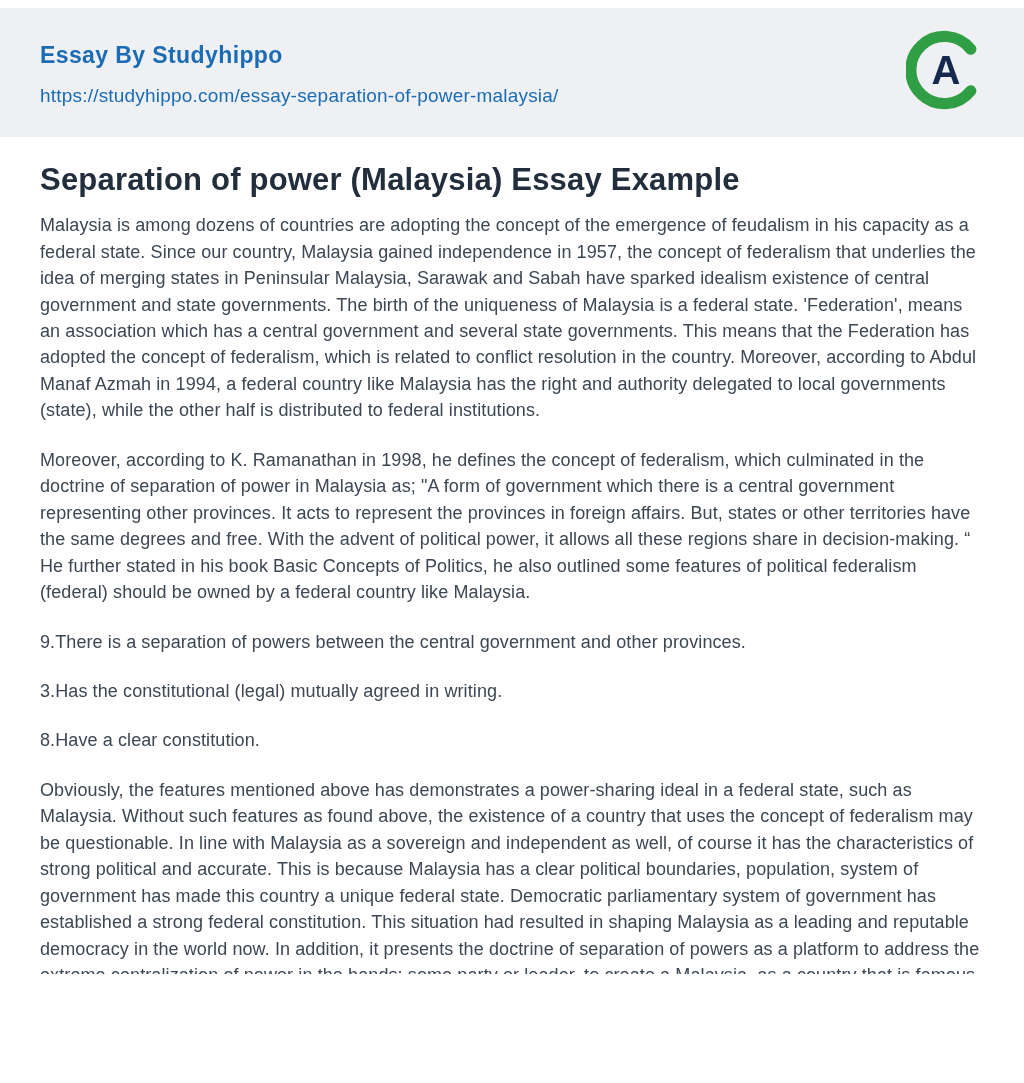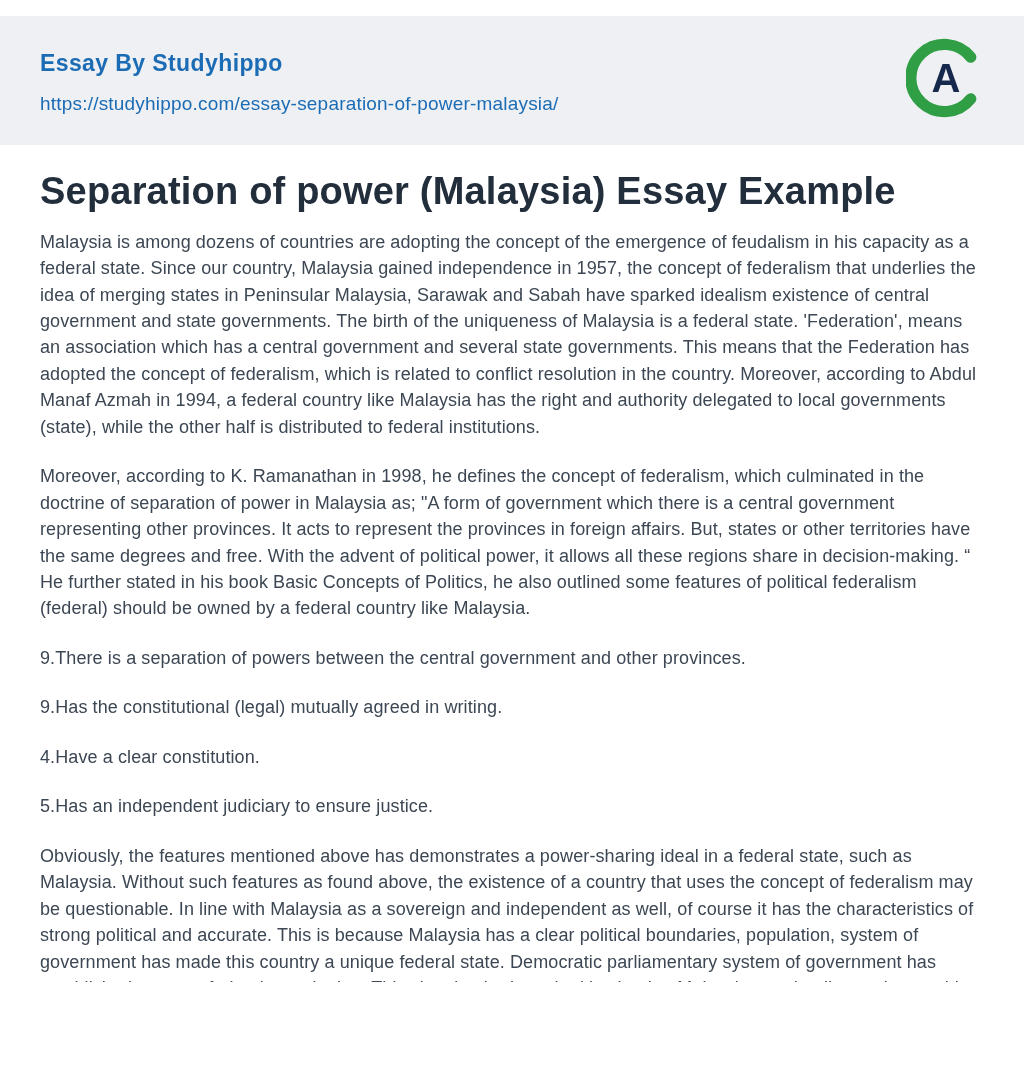--- a/index.html
+++ b/index.html
@@ -4,21 +4,21 @@
 <style>
   html, body {
     margin: 0;
     padding: 0;
     background: #ffffff;
     font-family: "Liberation Sans", "DejaVu Sans", sans-serif;
   }
   .page {
     width: 1024px;
     height: 966px;
-    margin: 16px auto;
+    margin: 8px auto;
     background: #ffffff;
     overflow: hidden;
     position: relative;
   }
   
   .site-header {
     background: #eef0f3;
     padding: 34px 40px 30px 40px;
     position: relative;
     box-sizing: border-box;
@@ -54,21 +54,21 @@
     font-family: "Liberation Sans", "DejaVu Sans", sans-serif;
     font-weight: 700;
     fill: #16294d;
   }
   
   .article {
     padding: 0 40px;
   }
   .article-title {
     margin: 24px 0 14px 0;
-    font-size: 38px;
+    font-size: 31px;
     font-weight: 700;
     color: #222e3c;
     letter-spacing: 0.2px;
     line-height: 1.2;
   }
   .article p {
     margin: 0 0 23px 0;
     font-size: 18px;
     line-height: 1.47;
     color: #3c4753;
@@ -93,19 +93,18 @@
       </svg>
     </div>
   </header>
 
   <main class="article">
     <h1 class="article-title">Separation of power (Malaysia) Essay Example</h1>
 
     <p>Malaysia is among dozens of countries are adopting the concept of the emergence of feudalism in his capacity as a federal state. Since our country, Malaysia gained independence in 1957, the concept of federalism that underlies the idea of merging states in Peninsular Malaysia, Sarawak and Sabah have sparked idealism existence of central government and state governments. The birth of the uniqueness of Malaysia is a federal state. 'Federation', means an association which has a central government and several state governments. This means that the Federation has adopted the concept of federalism, which is related to conflict resolution in the country. Moreover, according to Abdul Manaf Azmah in 1994, a federal country like Malaysia has the right and authority delegated to local governments (state), while the other half is distributed to federal institutions.</p>
     <p>Moreover, according to K. Ramanathan in 1998, he defines the concept of federalism, which culminated in the doctrine of separation of power in Malaysia as; "A form of government which there is a central government representing other provinces. It acts to represent the provinces in foreign affairs. But, states or other territories have the same degrees and free. With the advent of political power, it allows all these regions share in decision-making. “ He further stated in his book Basic Concepts of Politics, he also outlined some features of political federalism (federal) should be owned by a federal country like Malaysia.</p>
     <p>9.There is a separation of powers between the central government and other provinces.</p>
-    <p>9.Has the constitutional (legal) mutually agreed in writing.</p>
-    <p>4.Have a clear constitution.</p>
-    <p>5.Has an independent judiciary to ensure justice.</p>
+    <p>3.Has the constitutional (legal) mutually agreed in writing.</p>
+    <p>8.Have a clear constitution.</p>
     <p>Obviously, the features mentioned above has demonstrates a power-sharing ideal in a federal state, such as Malaysia. Without such features as found above, the existence of a country that uses the concept of federalism may be questionable. In line with Malaysia as a sovereign and independent as well, of course it has the characteristics of strong political and accurate. This is because Malaysia has a clear political boundaries, population, system of government has made this country a unique federal state. Democratic parliamentary system of government has established a strong federal constitution. This situation had resulted in shaping Malaysia as a leading and reputable democracy in the world now. In addition, it presents the doctrine of separation of powers as a platform to address the extreme centralization of power in the hands: some party or leader, to create a Malaysia, as a country that is famous and successful. In the context of Malaysia as a democratic country, the practice of the doctrine of separation of power is very important and useful for</p>
   </main>
 
 </div>
 
 </body></html>

